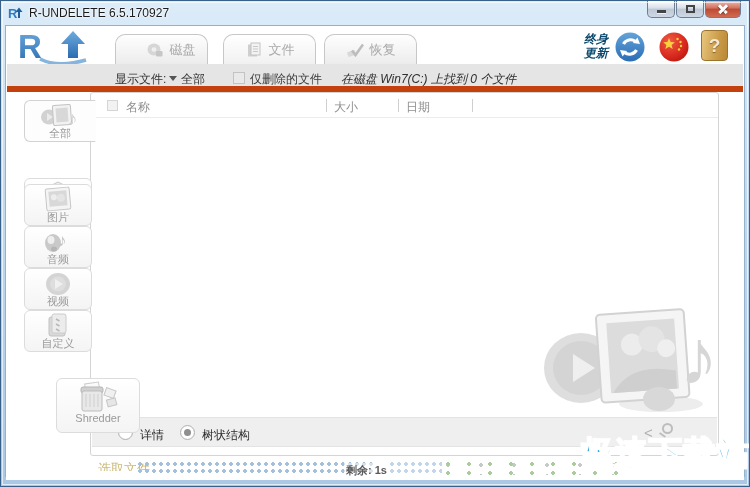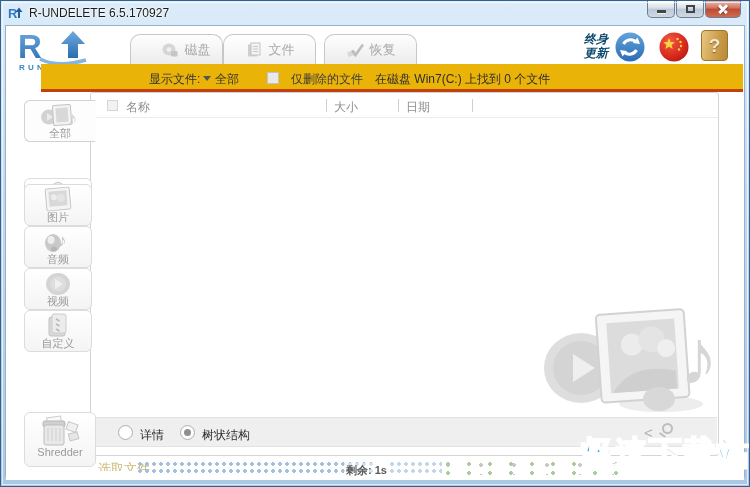--- a/index.html
+++ b/index.html
@@ -32,43 +32,43 @@
   
   .client { position:absolute; left:4px; right:4px; top:24px; bottom:9px;
     background:#fff; border:1px solid #96b1ca; }
 
   
   .logo { position:absolute; left:10px; top:3px; width:112px; height:42px; }
   .tab { position:absolute; top:8px; height:30px; width:93px;
     border:1px solid #c7c7c7; border-bottom:none; border-radius:10px 10px 0 0;
     background:linear-gradient(#fefefe,#ececec); display:flex; align-items:center;
     justify-content:center; gap:6px; color:#a9a9a9; font-size:13px; }
-  .tab.t0 { left:124px;padding-left:18px; } .tab.t1 { left:217px; z-index:2; background:linear-gradient(#ffffff,#f1f1f1); } .tab.t2 { left:310px;margin-left:8px; }
+  .tab.t0 { left:109px;padding-left:18px; } .tab.t1 { left:217px; z-index:2; background:linear-gradient(#ffffff,#f1f1f1); } .tab.t2 { left:310px;margin-left:8px; }
   .update-label { position:absolute; left:572px; top:6px; width:36px; font-size:12px; line-height:14px;
     color:#0c4a6e; font-style:italic; font-weight:bold; text-align:center; cursor:pointer; }
   .refresh-btn { position:absolute; left:608px; top:5px; width:32px; height:32px; cursor:pointer; }
   .flag-btn { position:absolute; left:652px; top:5px; width:32px; height:32px; cursor:pointer; }
   .help-btn { position:absolute; left:695px; top:4px; width:27px; height:31px;
     border:1px solid #9a742e; border-radius:4px;
     background:linear-gradient(100deg,#e8c77f,#cb9c4a 60%,#b98838);
     color:#f3e9d2; font-size:19px; font-weight:bold; text-align:center; line-height:30px; cursor:pointer;
     text-shadow:0 1px 1px rgba(90,60,10,.6); }
 
   
   .filterbar { position:absolute; left:1px; right:1px; top:38px; height:28px;
-    background:#eab308; border-bottom:3px solid #c2410c; font-size:12px; color:#333;margin-left:34px; }
+    background:#e5e5e5; border-bottom:6px solid #c2410c; font-size:12px; color:#333; }
   .filterbar .lbl { position:absolute; top:7px; }
   .f-show { left:108px; }
   .caret-down { position:absolute; left:162px; top:12px; width:0; height:0;
     border-left:4px solid transparent; border-right:4px solid transparent; border-top:5px solid #555; }
   .f-all { left:174px; cursor:pointer; }
   .chk { position:absolute; width:12px; height:12px; border:1px solid #c3c3c3; background:#e9e9e9; }
   .f-chk { left:226px; top:8px; }
-  .f-del { left:250px; color:#3c3c3c; }
-  .f-result { left:334px; color:#2e2e2e; }
+  .f-del { left:243px; color:#3c3c3c; }
+  .f-result { left:334px; color:#2e2e2e;font-style:italic; }
 
   
   .panel { position:absolute; left:84px; top:66px; width:629px; height:364px;
     background:#fff; border:1px solid #d4d4d4; border-radius:3px; }
   .thead { position:absolute; left:0; right:0; top:0; height:25px; border-bottom:1px solid #ececec;
     font-size:12px; color:#8f8f8f; }
   .thead .col { position:absolute; top:6px; cursor:pointer; }
   .h-chk { left:16px; top:7px; width:11px; height:11px; border:1px solid #d5d5d5; background:#f2f2f2; }
   .c-name { left:35px;text-align:right; } .c-size { left:243px; } .c-date { left:315px; }
   .vsep { position:absolute; top:6px; width:1px; height:13px; background:#cfcfcf; }
@@ -92,21 +92,21 @@
   .mag .handle { position:absolute; left:1px; top:12px; width:7px; height:2px; background:#bdbdbd; transform:rotate(35deg); }
 
   
   .side-item { position:absolute; left:18px; width:68px; height:42px;
     border:1px solid #dcdcdc; border-radius:6px; background:linear-gradient(#ffffff,#f4f4f4);
     text-align:center; font-size:11px; color:#9a9a9a; cursor:pointer; z-index:3; overflow:hidden; }
   .side-item svg { display:block; margin:1px auto 0; }
   .side-item .slbl { display:block; margin-top:-4px; }
   .side-item.sel { width:72px; background:#fdfdfd; border-color:#d2d2d2; border-right-color:#fdfdfd; border-radius:6px 0 0 6px; }
   .si0 { top:74px; } .si1 { top:116px;margin-top:36px; } .si2 { top:158px;text-align:center; } .si3 { top:200px; } .si4 { top:242px; } .si5 { top:284px; }
-  .si6 { top:386px; height:55px; width:72px; }
+  .si6 { top:352px; height:55px; width:84px;margin-left:32px; }
 
   
   .statusrow { position:absolute; left:0; right:0; top:430px; height:24px; background:#fff; }
   .clip-text { position:absolute; left:92px; top:4px; height:11px; width:70px; overflow:hidden;
     color:#c9b873; font-size:13px; line-height:18px; }
   .dots { position:absolute; height:13px; top:6px; }
   .dots-a { left:132px; width:238px;
     background-image:radial-gradient(circle at 2px 2px, #a3c0dd 1.6px, transparent 1.7px);
     background-size:7px 7px; }
   .dots-b { left:384px; width:52px;

